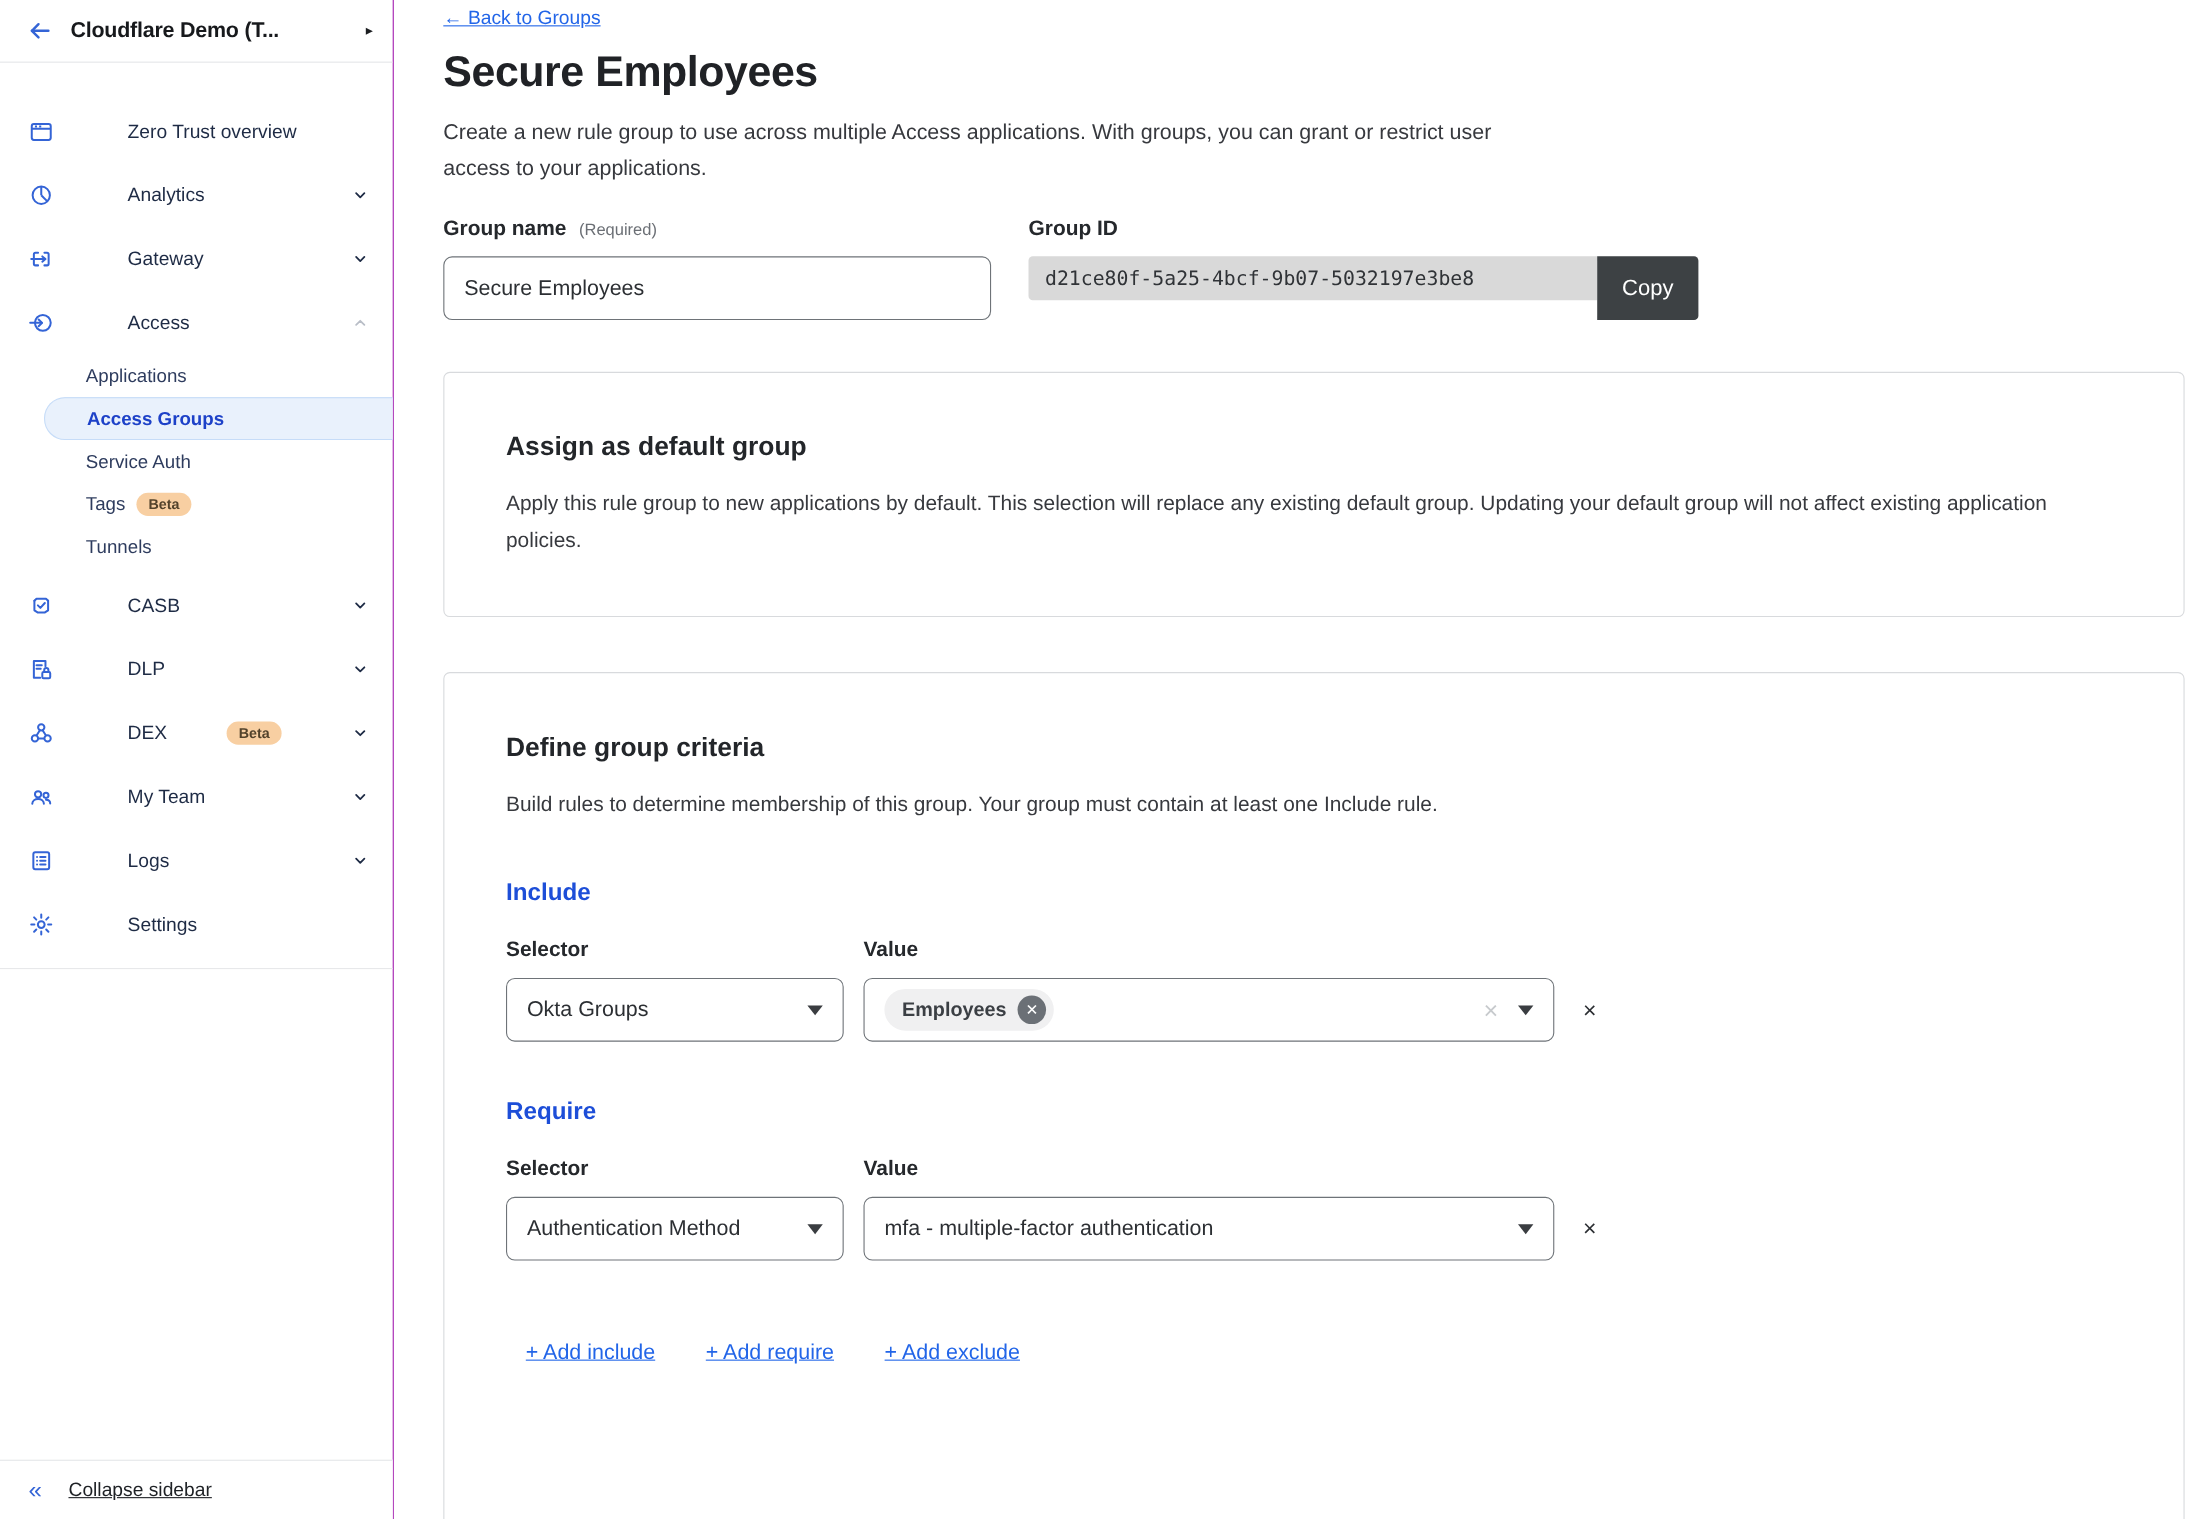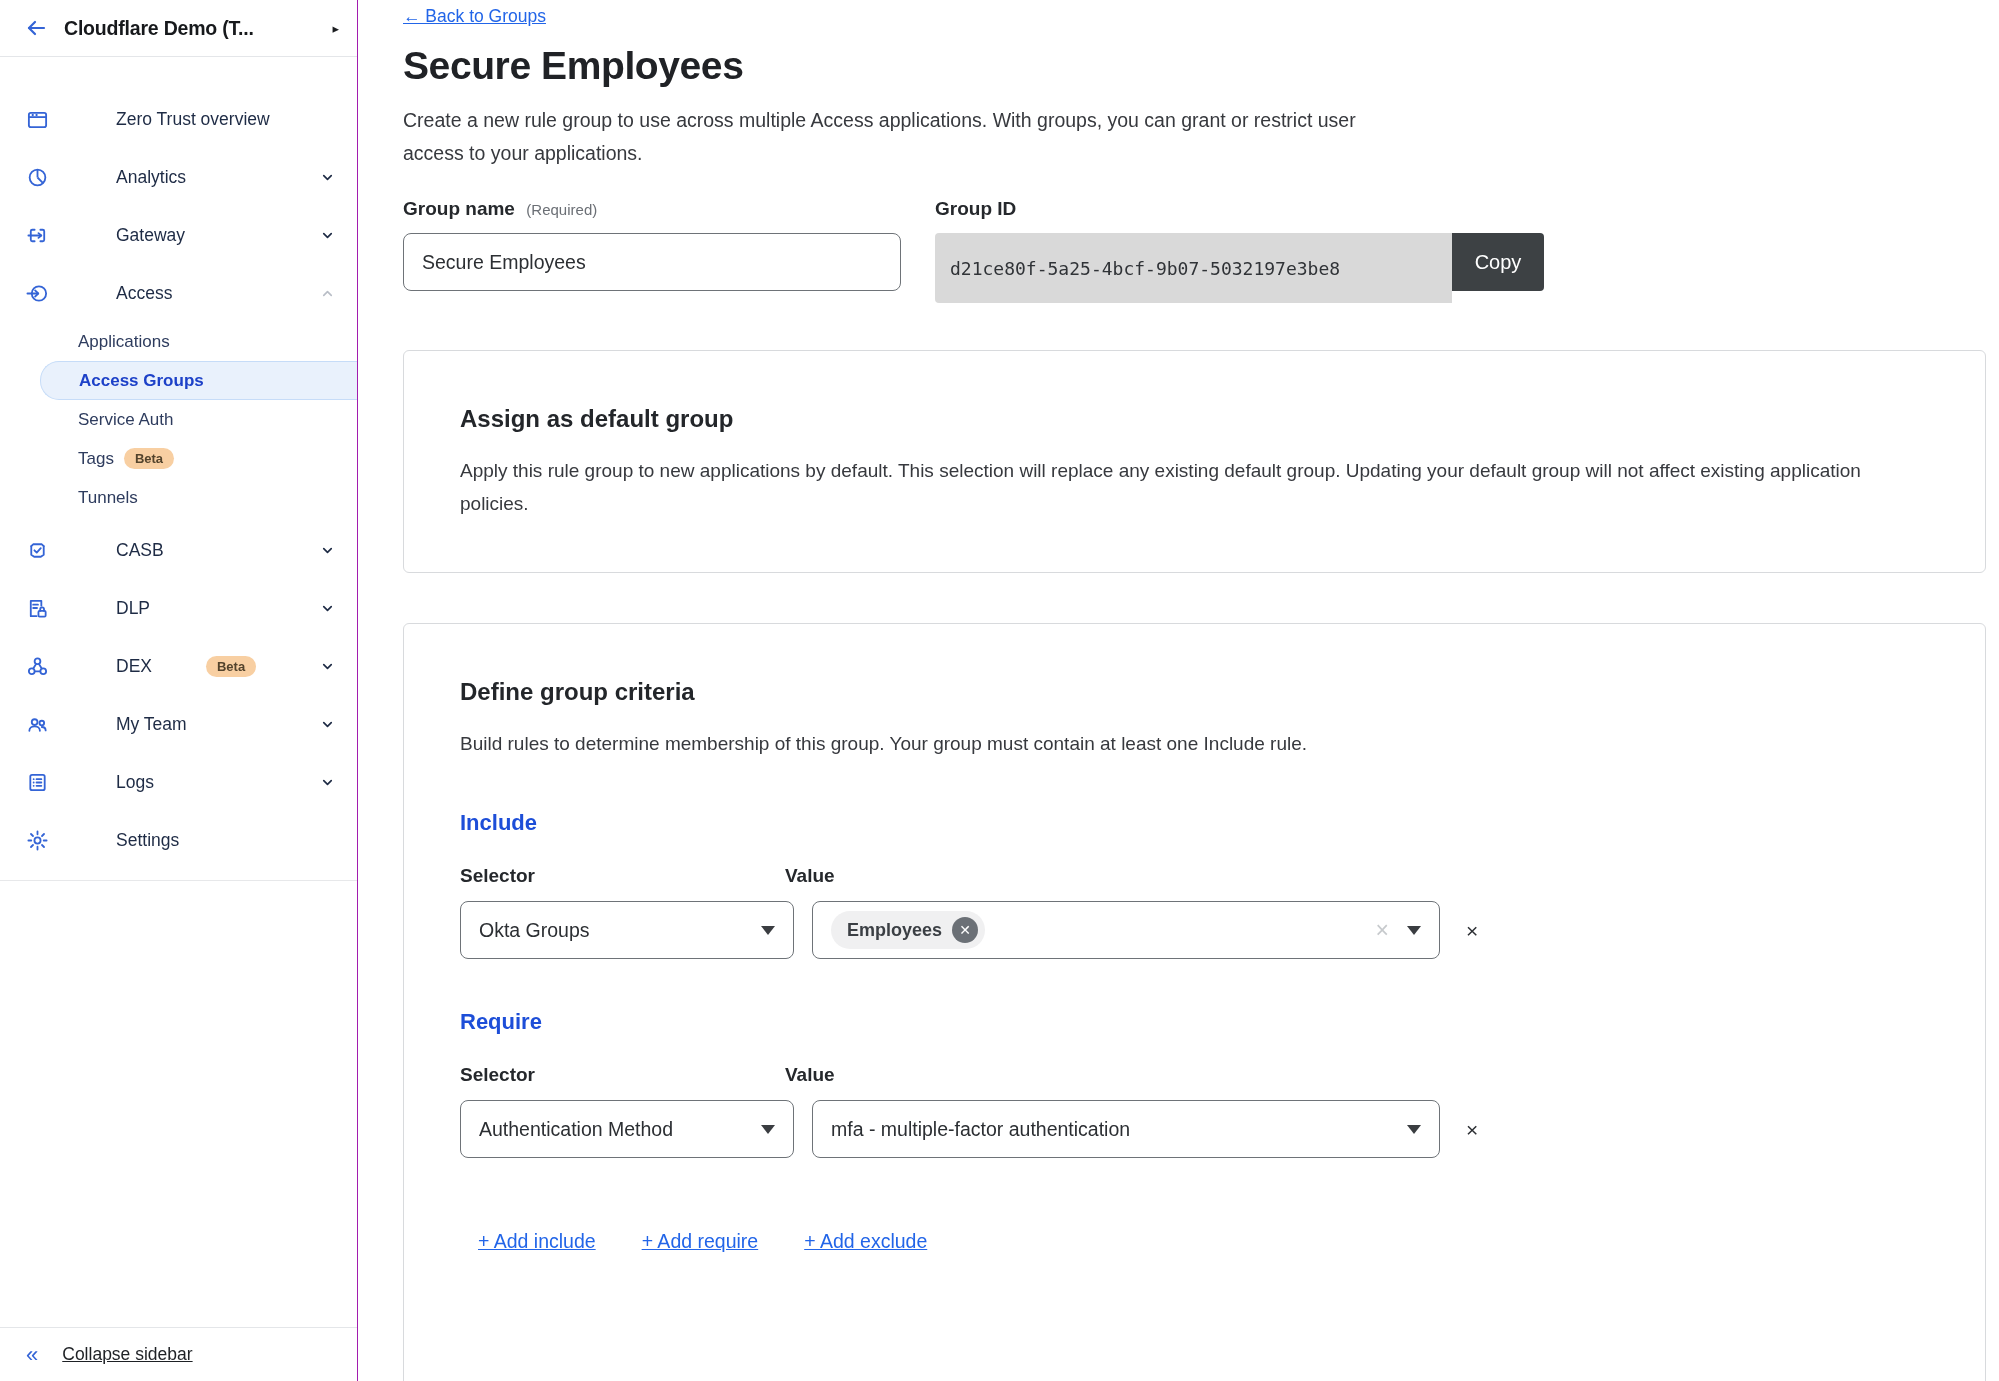--- a/index.html
+++ b/index.html
@@ -47,41 +47,41 @@
   .page-desc { margin-top:16px; font-size:19.5px; line-height:33px; color:#37393e; max-width:970px; }
 
   .form-row { display:flex; margin-top:28px; }
   .field-name { width:498px; }
   .field-label { font-weight:700; font-size:19px; color:#25282c; }
   .req-note { font-weight:400; font-size:15px; color:#6b6f75; margin-left:7px; }
   .text-input { margin-top:13px; width:100%; height:58px; border:1px solid #6e7378; border-radius:8px;
     padding:0 18px; font-size:19.5px; color:#2c2f33; font-family:inherit; outline:none; background:#fff; }
   .field-id { margin-left:34px; }
   .id-row { margin-top:13px; display:flex; }
-  .id-box { width:517px; height:70px; background:#d9d9d9; border-radius:4px 0 0 4px;
+  .id-box { width:517px; height:40px; background:#d9d9d9; border-radius:4px 0 0 4px;
     display:flex; align-items:center; padding:0 15px;
     font-family:"DejaVu Sans Mono","Liberation Mono",monospace; font-size:18px; color:#303337; }
   .copy-btn { width:92px; height:58px; background:#3d4144; color:#ffffff; font-size:20px;
     border:none; border-radius:0 4px 4px 0; font-family:inherit; cursor:pointer; }
 
   .card { border:1px solid #d8dadd; border-radius:6px; margin-top:47px; padding:54px 56px 52px; background:#fff; }
   .card-title { font-size:24px; font-weight:700; color:#23262a; }
   .card-desc { margin-top:21px; font-size:19px; line-height:33px; color:#37393e; max-width:1425px; }
   .checkbox-row { margin-top:30px; display:flex; align-items:center; cursor:pointer; }
   .checkbox { width:23px; height:23px; border:1.5px solid #6e7378; border-radius:5px; background:#fff; flex:0 0 23px; }
   .checkbox-label { margin-left:15px; font-size:19.5px; color:#2c2f33; }
 
   .card-criteria { margin-top:50px; padding-bottom:160px; }
   .group-heading { margin-top:50px; font-size:22px; font-weight:700; color:#1d4ed8; }
   .col-labels { display:flex; margin-top:29px; font-weight:700; font-size:19px; color:#25282c; }
   .col-sel { width:325px; }
   .rule-row { display:flex; align-items:center; margin-top:14px; }
   .select { height:58px; border:1px solid #6e7378; border-radius:8px; display:flex; align-items:center;
     padding:0 18px; font-size:19.5px; color:#2c2f33; background:#fff; cursor:pointer; }
-  .sel-selector { width:334px; margin-right:18px; }
+  .sel-selector { width:307px; margin-right:18px; }
   .sel-value { width:628px; }
   .caret-down { width:0; height:0; border-left:7px solid transparent; border-right:7px solid transparent;
     border-top:9px solid #3a3d41; flex:0 0 auto; }
   .ml-auto { margin-left:auto; }
   .clear-x { margin-left:auto; color:#c7cacd; font-size:23px; line-height:1; }
   .clear-x + .caret-down { margin-left:18px; }
   .row-x { margin-left:26px; font-size:21px; color:#2c2f33; line-height:1; cursor:pointer; }
 
   .chip { display:flex; align-items:center; background:#f0f0f1; border-radius:999px;
     padding:6px 7px 6px 16px; }

